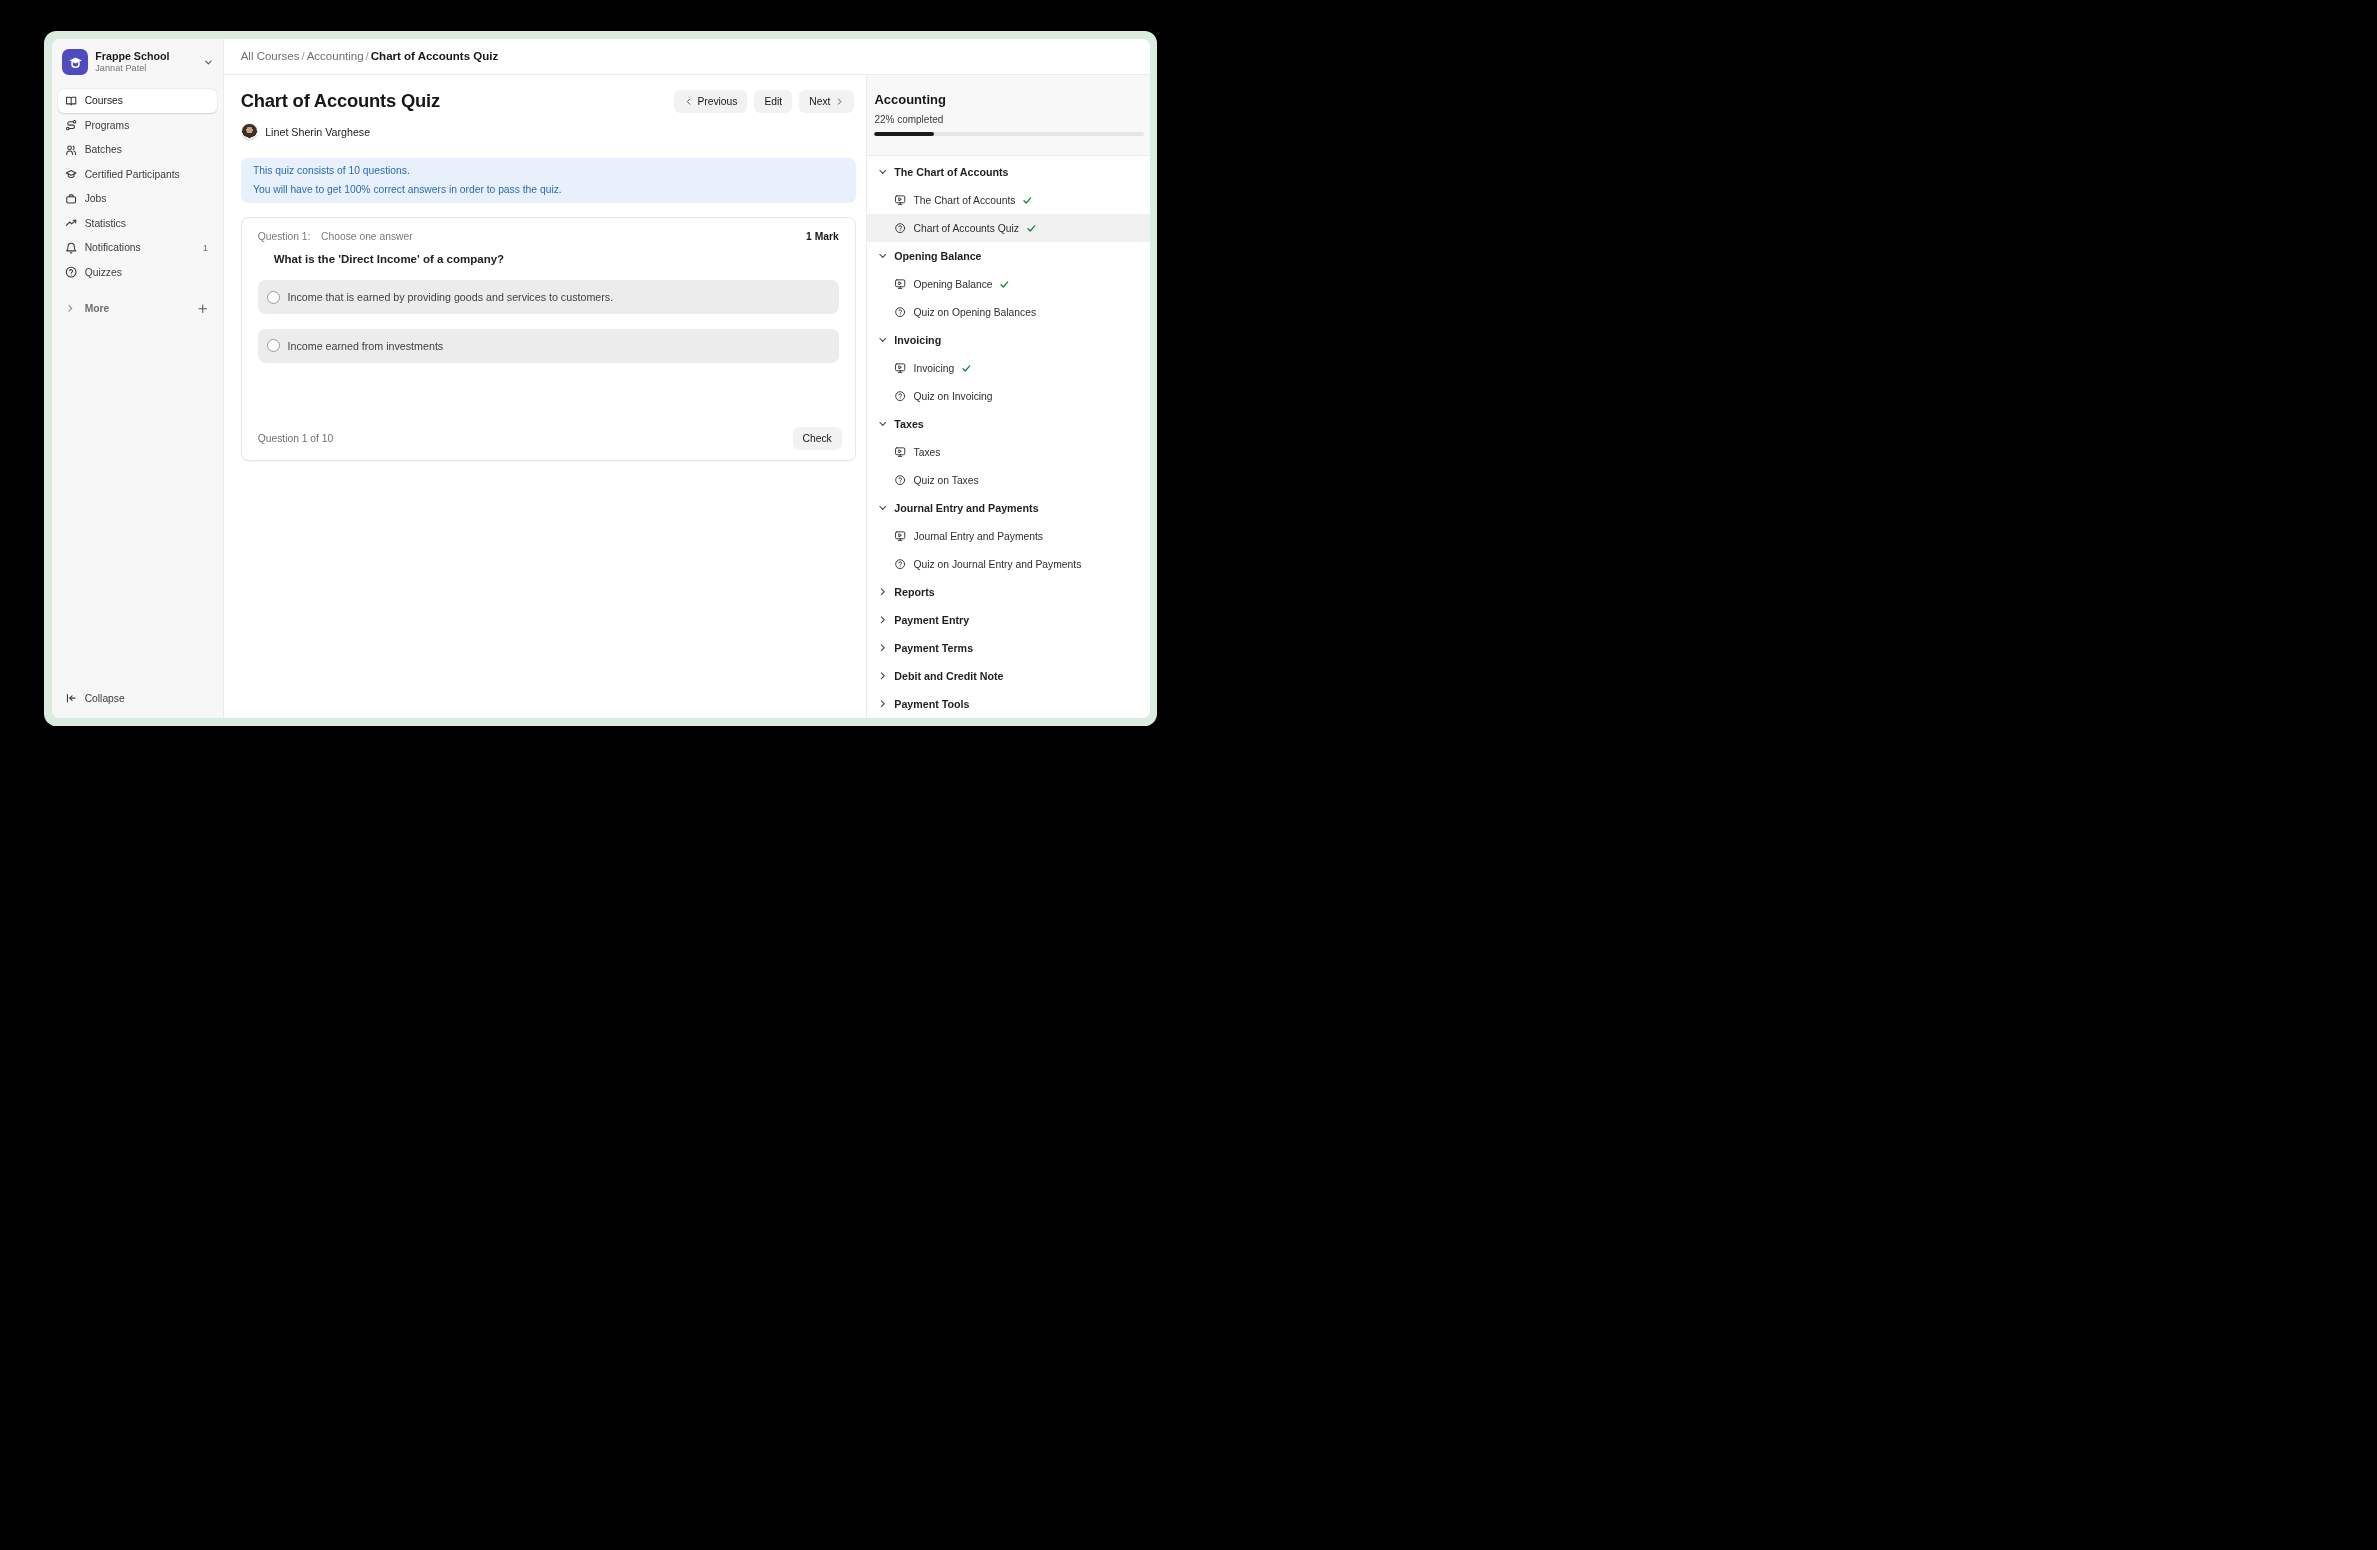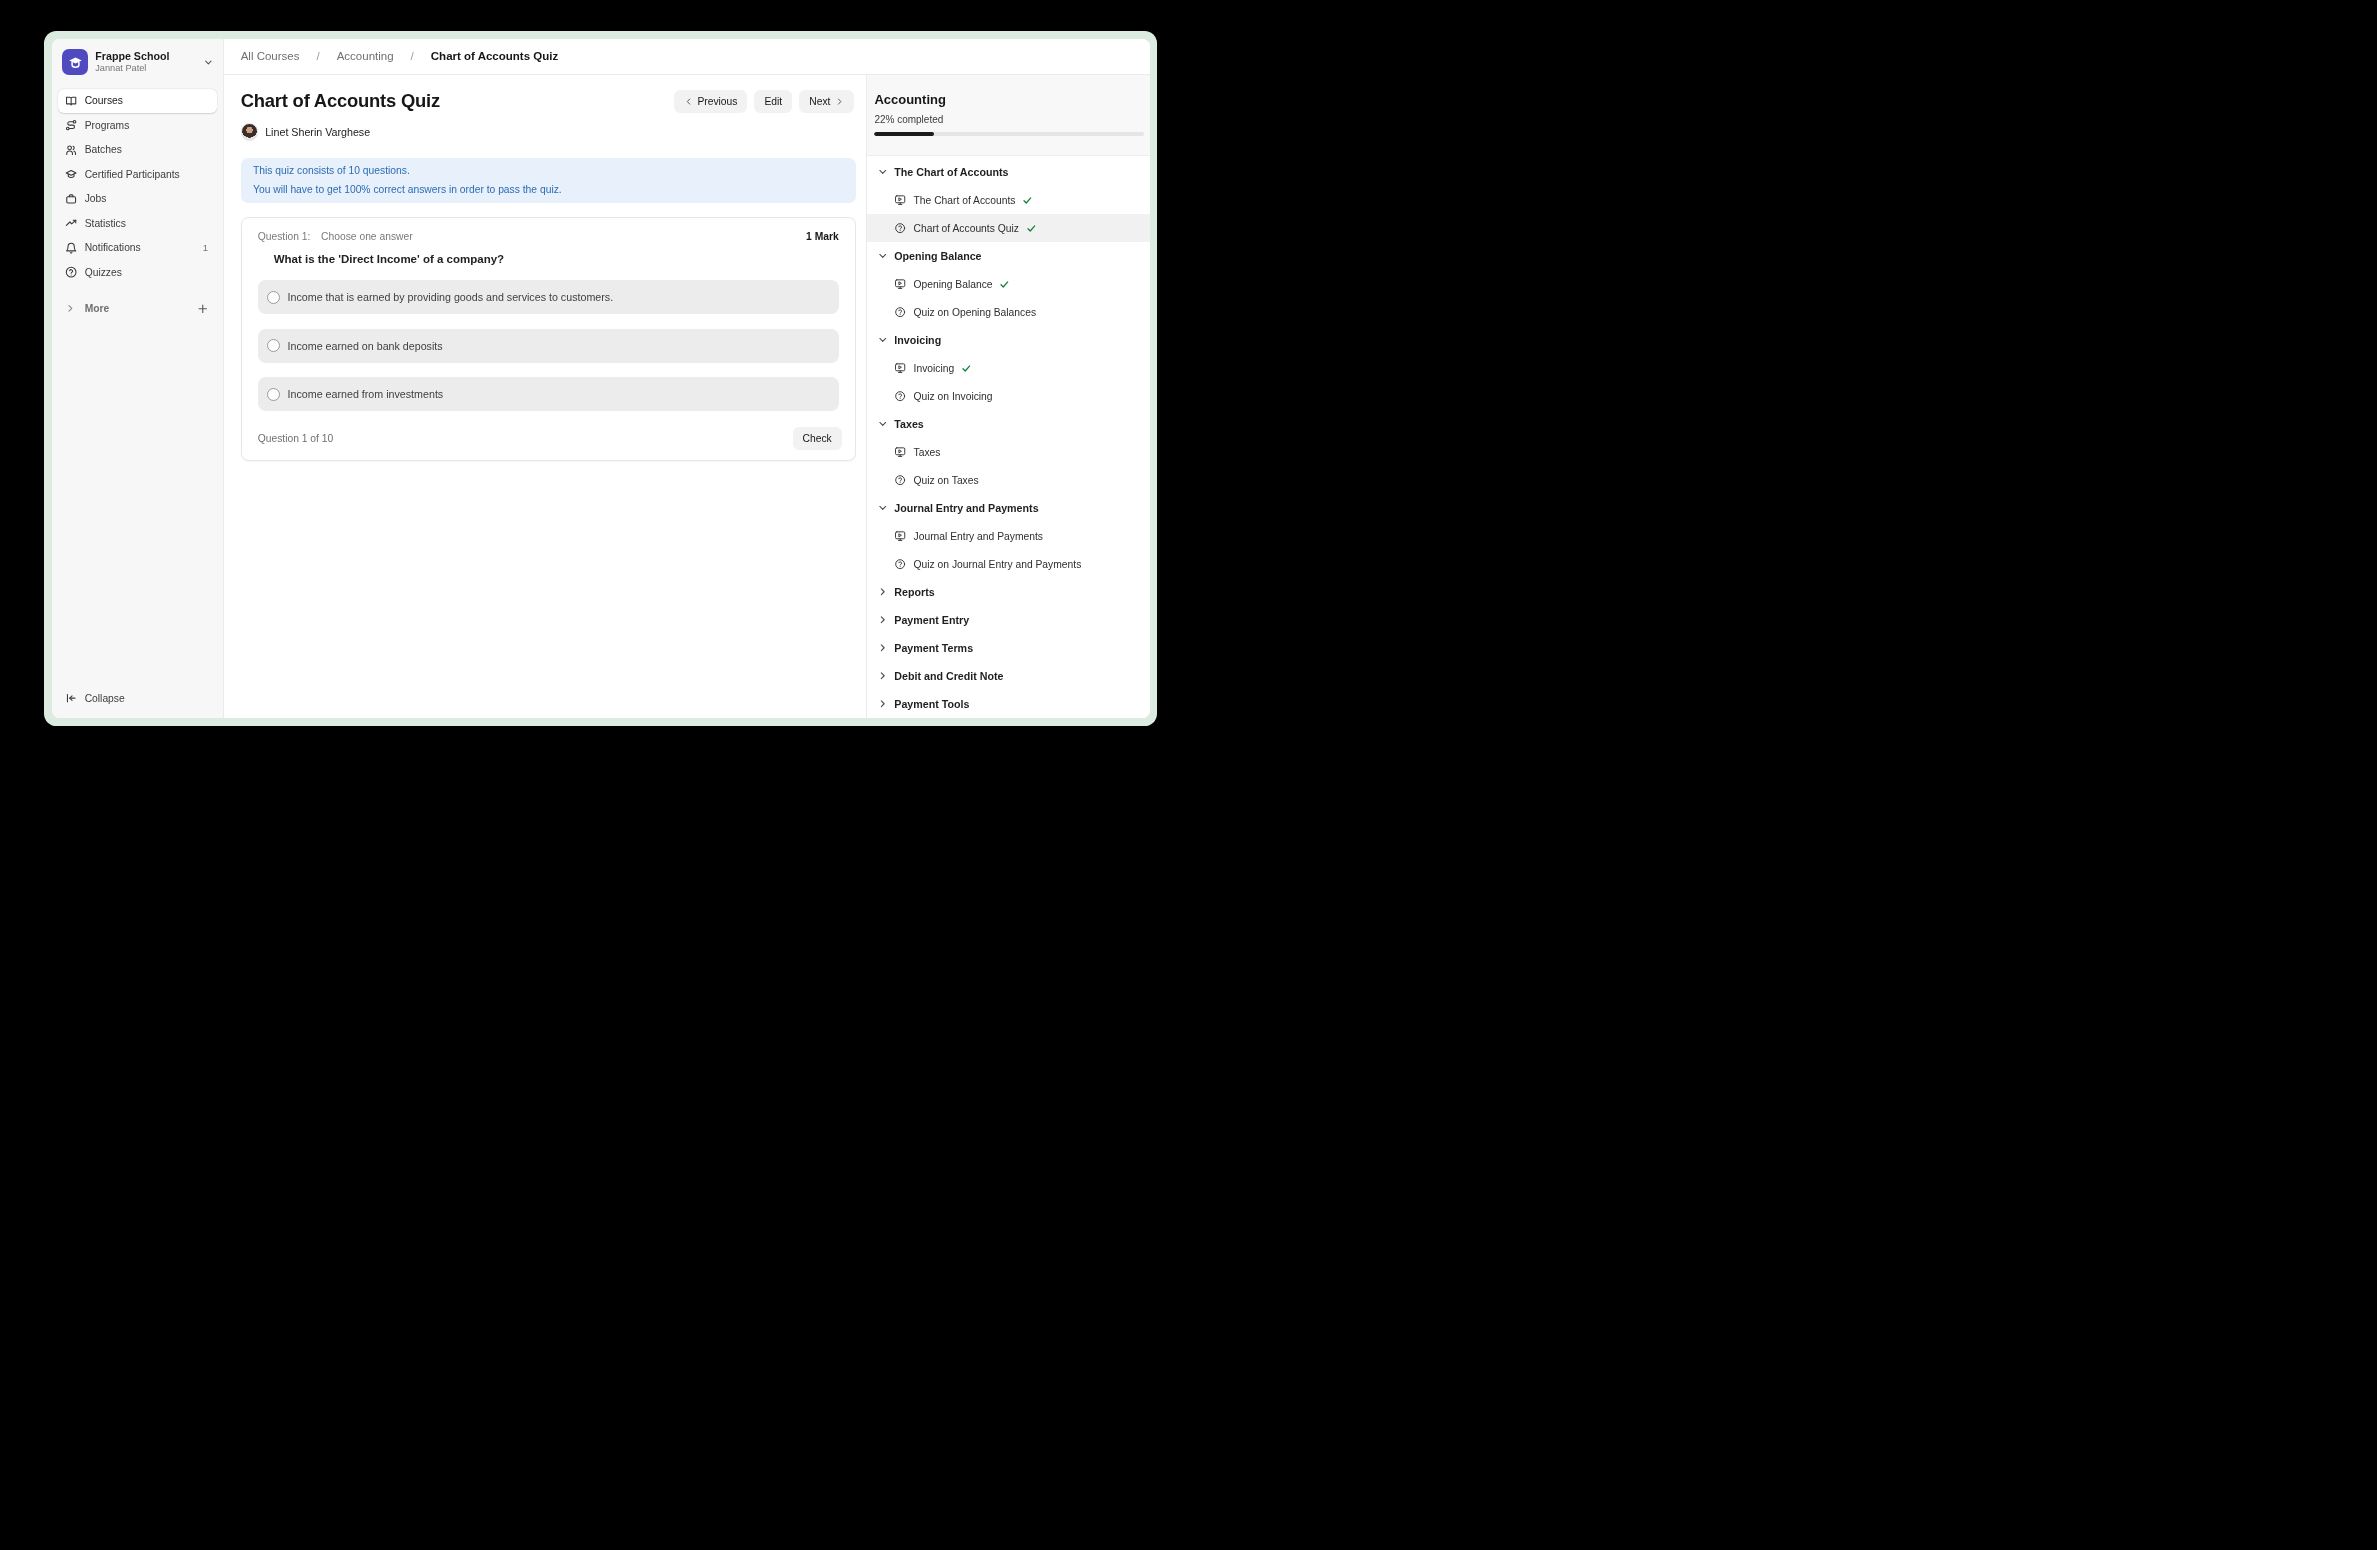--- a/index.html
+++ b/index.html
@@ -21,21 +21,21 @@
   .nav-item.active { background:#fff; box-shadow:0 0.8px 1.5px rgba(0,0,0,.14), 0 0 0 0.8px rgba(0,0,0,.02); color:#171717; }
   .nav-icon { width:12.3px; height:12.3px; margin-right:7.7px; flex:none; display:flex; align-items:center; }
   .nav-label { flex:1; white-space:nowrap; overflow:hidden; }
   .nav-badge { font-size:9.6px; color:#757575; margin-right:1.5px; }
   .more-row { margin-top:11.5px;font-weight:bold; }
   .more-row .nav-label { color:#6f6f6f; }
   .collapse-row { position:absolute; left:6.1px; right:6.1px; bottom:6.9px; height:24.5px; display:flex; align-items:center; padding:0 6.9px; border-radius:6.1px; color:#3c3c3c; font-size:10.3px; cursor:pointer; }
 
   
   .topbar { position:absolute; left:172px; right:0; top:0; height:36px; background:#fff; border-bottom:0.8px solid #ebebeb; display:flex; align-items:center; padding-left:17px; }
-  .crumbs { font-size:11.5px; color:#6f6f6f; display:flex; gap:17px; align-items:center; white-space:nowrap; }
+  .crumbs { font-size:11.5px; color:#6f6f6f; display:flex; gap:2px; align-items:center; white-space:nowrap; }
   .crumb-link { cursor:pointer; }
   .crumb-sep { color:#9a9a9a; }
   .crumb-current { color:#171717; font-weight:600; }
 
   
   .main { position:absolute; left:172px; top:36px; width:642px; bottom:0; background:#fff; padding:0 11.5px 0 17px; }
   .title-row { margin-top:15.3px; display:flex; align-items:center; }
   .page-title { font-size:18.4px; font-weight:700; color:#171717; letter-spacing:-0.2px; flex:1; }
   .hdr-buttons { display:flex; gap:7px; }
   .btn { height:23px; background:#f2f2f2; border:none; border-radius:6.1px; font-family:inherit; font-size:10.3px; font-weight:500; color:#171717; padding:0 10px; display:flex; align-items:center; gap:4.6px; cursor:pointer; }
@@ -262,24 +262,20 @@
          <span class="marks">1 Mark</span>
        </div>
        <div class="qtext">What is the 'Direct Income' of a company?</div>
 
        <div class="opt">
          <span class="radio"></span>
          <span class="opt-label">Income that is earned by providing goods and services to customers.</span>
        </div>
        <div class="opt">
          <span class="radio"></span>
-         <span class="opt-label">Income earned on bank deposits</span>
-       </div>
-       <div class="opt">
-         <span class="radio"></span>
          <span class="opt-label">Income earned from investments</span>
        </div>
 
        <div class="qfooter">
          <span class="qprogress">Question 1 of 10</span>
          <button class="btn check-btn">
            <span>Check</span>
          </button>
        </div>
      </div>

